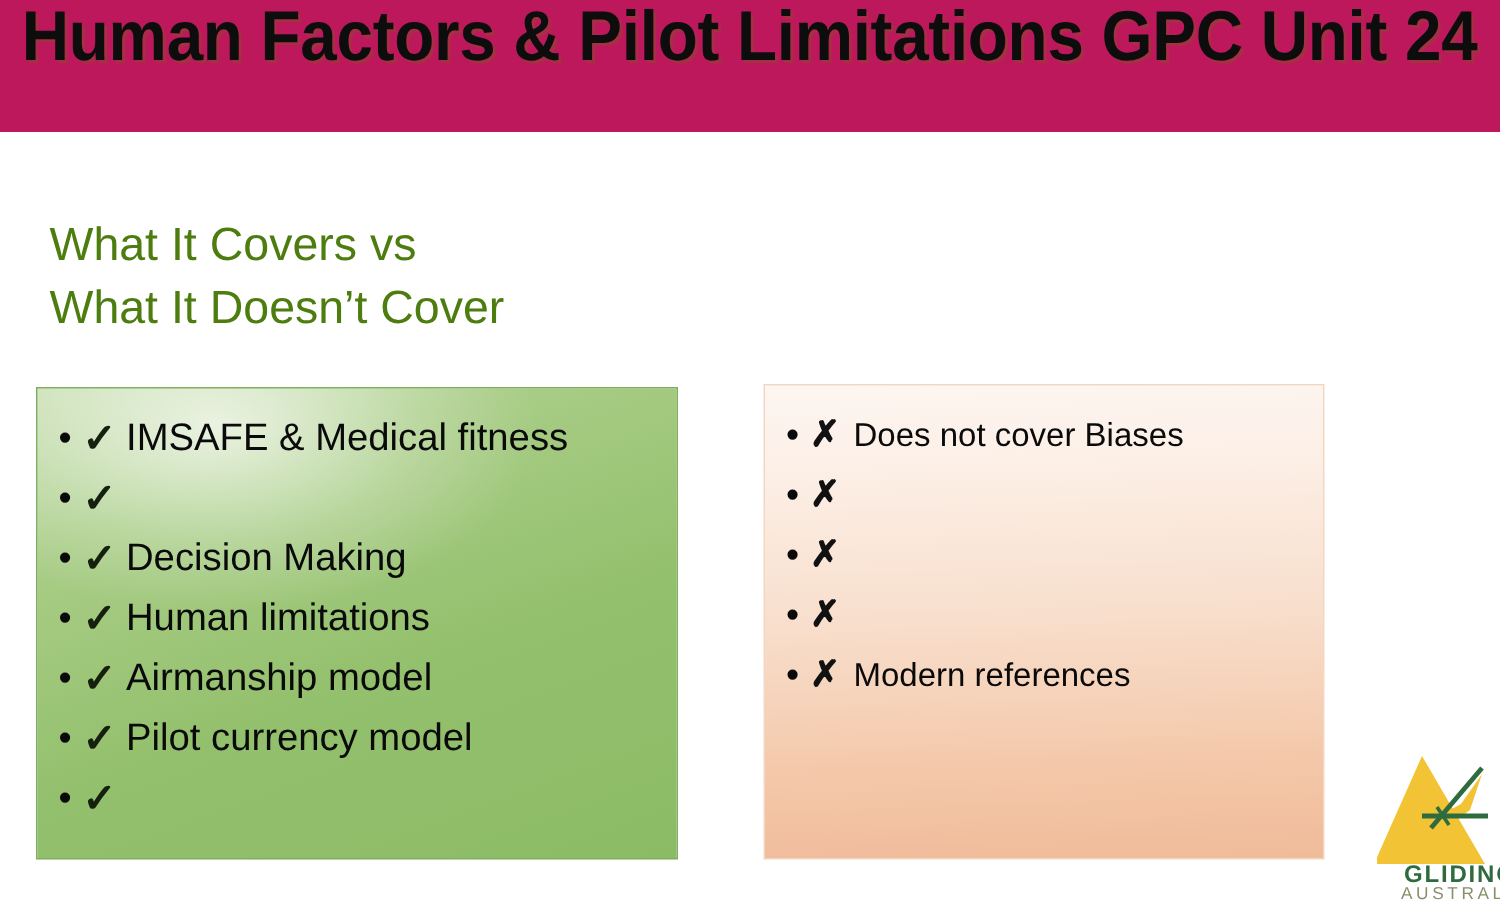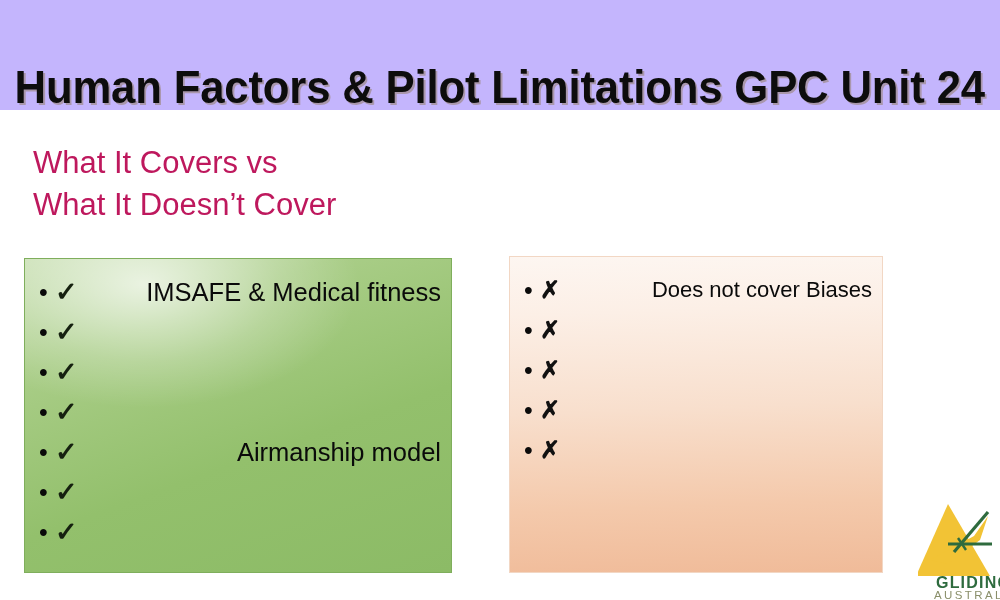--- a/index.html
+++ b/index.html
@@ -14,24 +14,24 @@
     overflow: hidden;
     position: relative;
   }
 
   
   #title-banner {
     position: absolute;
     left: 0;
     top: 0;
     width: 1000px;
-    height: 110px;
-    background: #c4b5fd;
+    height: 88px;
+    background: #be185d;
     display: flex;
-    align-items: flex-end;
+    align-items: flex-start;
     justify-content: center;
   }
   #title-banner-text {
     font-family: "Liberation Sans Narrow", "Liberation Sans", sans-serif;
     font-weight: bold;
     font-size: 47px;
     line-height: 1;
     color: #0d0d0d;
     letter-spacing: -0.2px;
     transform: scaleX(0.93);
@@ -40,21 +40,21 @@
     white-space: nowrap;
   }
 
   
   #subtitle {
     position: absolute;
     left: 33px;
     top: 142px;
     font-size: 31px;
     line-height: 1.36;
-    color: #be185d;
+    color: #4d7c0f;
     font-weight: normal;
     white-space: pre;
   }
 
   
   .panel {
     position: absolute;
     box-sizing: border-box;
     overflow: hidden;
   }
@@ -115,21 +115,20 @@
     color: #111111;
     font-size: 24px;
   }
 
   .item-text {
     flex: 1 1 auto;
     font-size: 25.5px;
     line-height: 38px;
     color: #0a0a0a;
     white-space: pre-line;
-    text-align: right;
   }
   #not-covers-panel .item-text {
     font-size: 22px;
   }
 
   
   #logo {
     position: absolute;
     left: 918px;
     top: 498px;
@@ -157,36 +156,39 @@
     </li>
 
     <li>
       <span class="bullet-dot">•</span>
       <span class="mark">✓</span>
     </li>
 
     <li>
       <span class="bullet-dot">•</span>
       <span class="mark">✓</span>
-    </li>
-
-    <li>
-      <span class="bullet-dot">•</span>
-      <span class="mark">✓</span>
+      <span class="item-text">Decision Making</span>
+    </li>
+
+    <li>
+      <span class="bullet-dot">•</span>
+      <span class="mark">✓</span>
+      <span class="item-text">Human limitations</span>
     </li>
 
     <li>
       <span class="bullet-dot">•</span>
       <span class="mark">✓</span>
       <span class="item-text">Airmanship model</span>
     </li>
 
     <li>
       <span class="bullet-dot">•</span>
       <span class="mark">✓</span>
+      <span class="item-text">Pilot currency model</span>
     </li>
 
     <li>
       <span class="bullet-dot">•</span>
       <span class="mark">✓</span>
     </li>
 
   </ul>
 </div>
 
@@ -210,20 +212,21 @@
     </li>
 
     <li>
       <span class="bullet-dot">•</span>
       <span class="mark">✗</span>
     </li>
 
     <li>
       <span class="bullet-dot">•</span>
       <span class="mark">✗</span>
+      <span class="item-text">Modern references</span>
     </li>
 
   </ul>
 </div>
 
 <div id="logo">
   <svg width="82" height="102" viewBox="0 0 82 102">
 
     <polygon points="30,6 72,78 -2,78" fill="#f2c335"></polygon>
 

